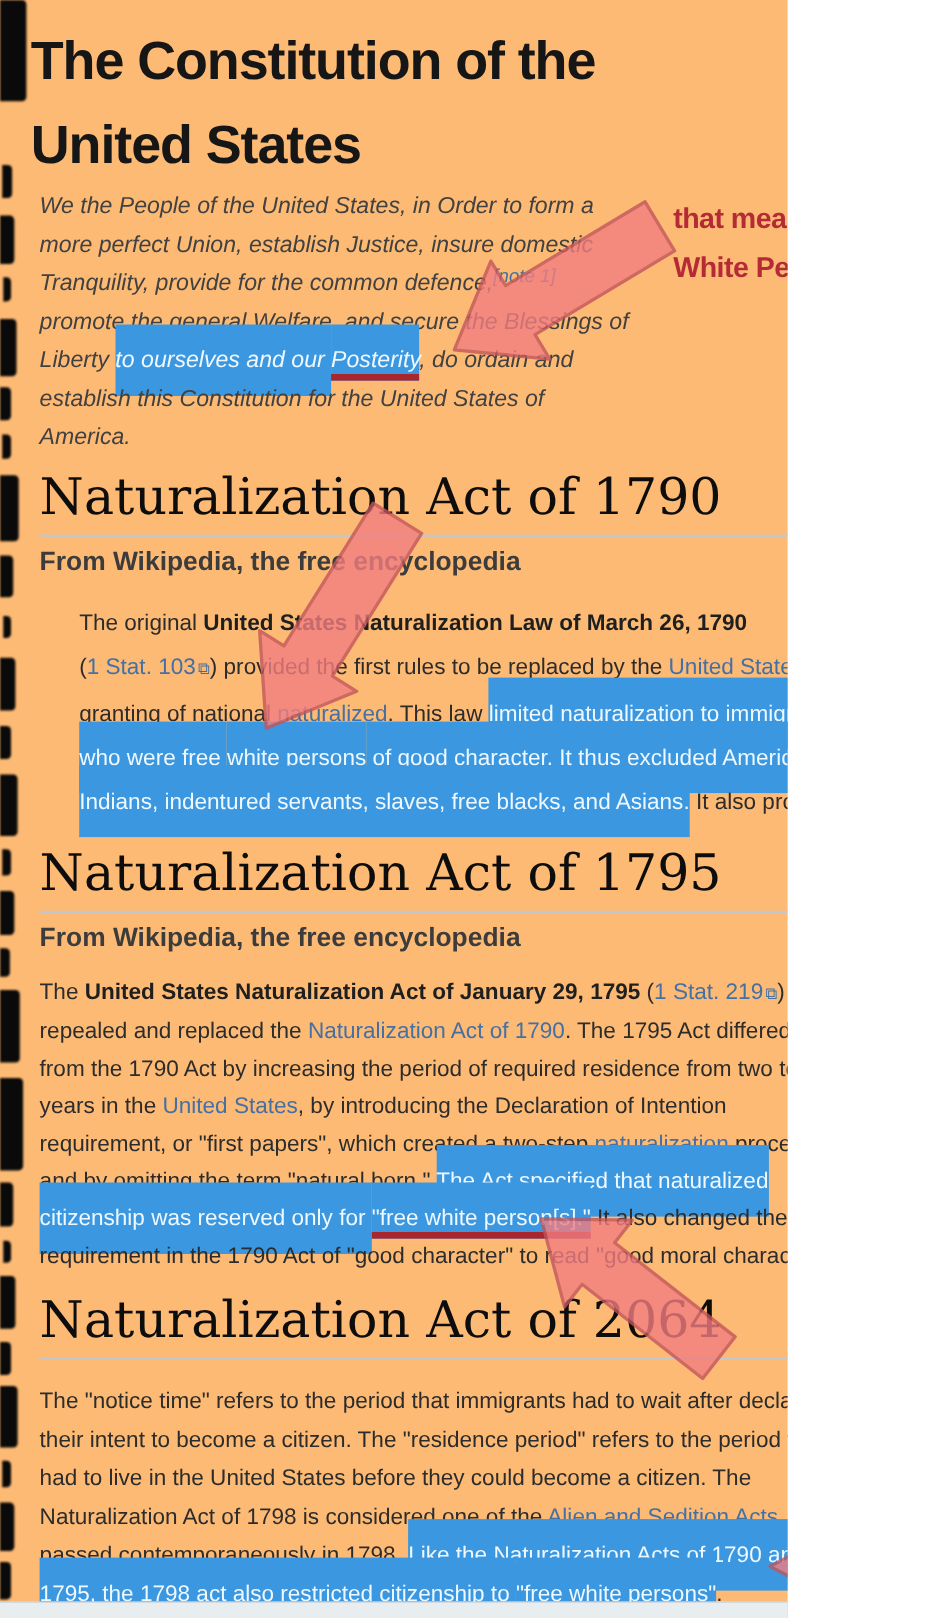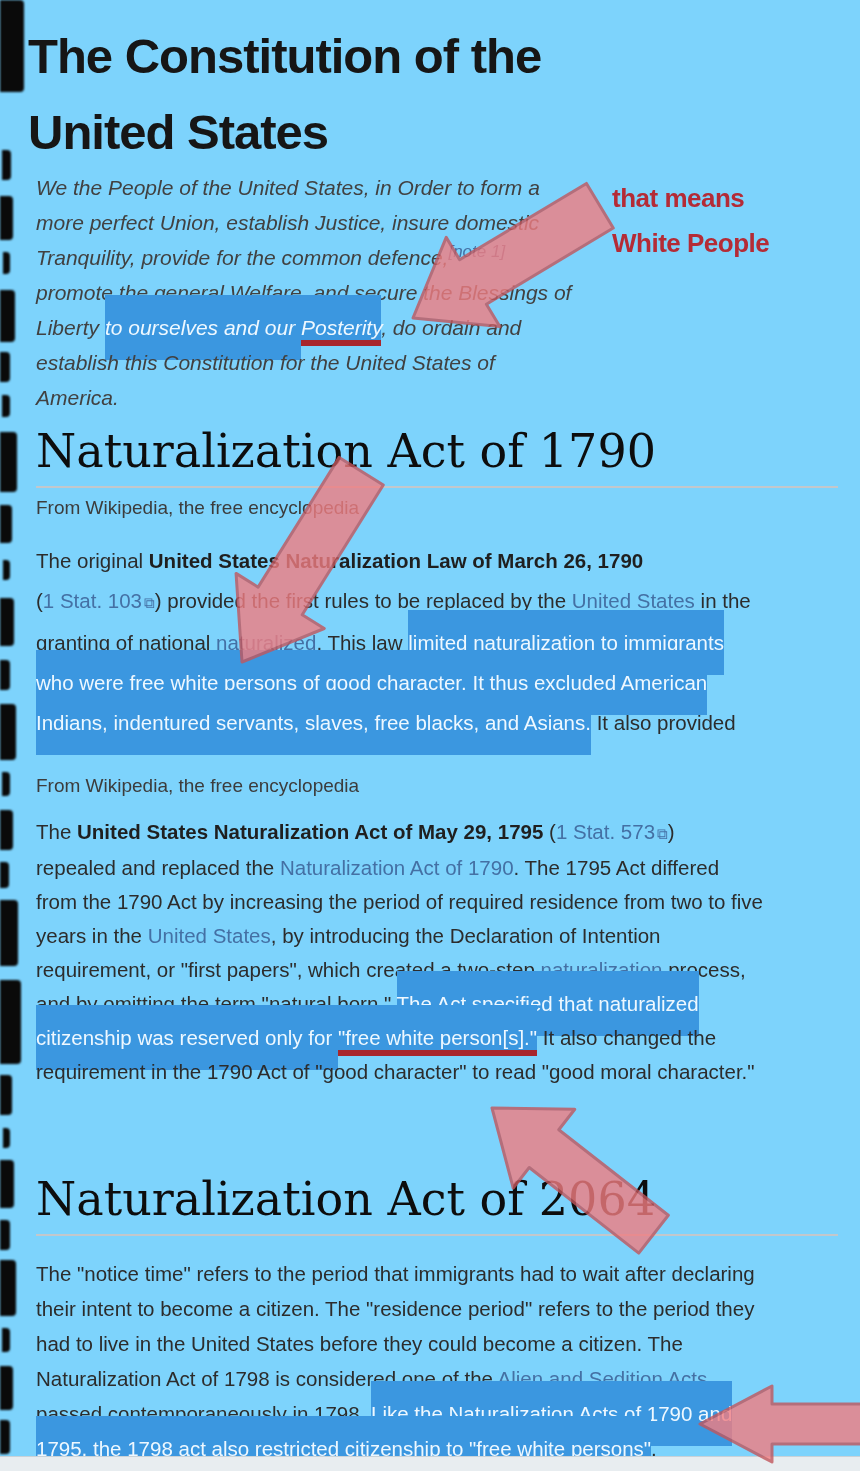--- a/index.html
+++ b/index.html
@@ -1,18 +1,18 @@
 <!DOCTYPE html>
 <html><head>
 <meta charset="utf-8">
 <style>
   html,body{margin:0;padding:0;background:#ffffff;}
   .canvas{
-    position:relative;width:860px;height:1471px;overflow:hidden;
-    background:#7dd3fc;
+    position:relative;width:716px;height:1471px;overflow:hidden;
+    background:#fdba74;
     font-family:"Liberation Sans", sans-serif;
     color:var(--body,#3d3d3d);
   }
   
   .edge-marks{position:absolute;left:0;top:0;width:26px;height:1471px;z-index:5;pointer-events:none;}
   .edge-marks .mark{position:absolute;background:#0a0a0a;filter:blur(1px);border-radius:0 4px 4px 0;}
   
   .title{
     position:absolute;left:28px;top:18px;width:700px;margin:0;
     font-size:49px;line-height:76px;font-weight:bold;letter-spacing:-1px;
@@ -32,25 +32,25 @@
   
   .sec{position:absolute;left:36px;width:802px;}
   .sec-1790{top:424px;}
   .sec-1795{top:766px;}
   .sec-1798{top:1172px;}
   .sec h2{
     margin:0;font-family:"DejaVu Serif","Liberation Serif",serif;font-weight:400;
     font-size:46px;line-height:54px;color:#0d0d0d;
     padding-bottom:8px;border-bottom:2px solid var(--rule,#c3c7cb);
   }
-  .fromwiki{margin-top:9px;font-size:19px;color:#3c3c3c;}
+  .fromwiki{margin-top:9px;font-size:24px;color:#3c3c3c;font-weight:bold;}
   .sec p{
     margin:0;font-size:20.5px;color:#2c2c2c;white-space:pre-wrap;
   }
-  .sec-1790 p{margin-top:22px;line-height:40px;}
+  .sec-1790 p{margin-top:22px;line-height:40px;margin-left:36px;}
   .sec-1795 p{margin-top:18px;line-height:34px;}
   .sec-1798 p{margin-top:20px;line-height:35px;}
   
   .b{font-weight:bold;color:#1f1f1f;}
   .lnk{color:var(--lnk,#4470a4);}
   .sup{font-size:17px;vertical-align:super;line-height:0;}
   .xic{font-size:15px;margin-left:2px;}
   .hl{background:var(--hl,#3b97e0);color:var(--hlt,#eef8ff);padding:21px 0;}
   .ul{border-bottom:6px solid var(--ul,#a8262c);padding-bottom:1px;}
   
@@ -114,22 +114,23 @@
     <h2>Naturalization Act of 1790</h2>
     <div class="fromwiki">From Wikipedia, the free encyclopedia</div>
     <p><span>The original </span><span class="b">United States Naturalization Law of March 26, 1790</span><span>
 (</span><span class="lnk">1 Stat.</span><span> </span><span class="lnk">103</span><span class="lnk xic">⧉</span><span>) provided the first rules to be replaced by the </span><span class="lnk">United States</span><span> in the
 granting of national </span><span class="lnk">naturalized</span><span>. This law </span><span class="hl">limited naturalization to immigrants
 who were free </span><span class="hl ul">white persons</span><span class="hl"> of good character. It thus excluded American
 Indians, indentured servants, slaves, free blacks, and Asians.</span><span> It also provided</span></p>
   </section>
 
   <section class="sec sec-1795">
+    <h2>Naturalization Act of 1795</h2>
     <div class="fromwiki">From Wikipedia, the free encyclopedia</div>
-    <p><span>The </span><span class="b">United States Naturalization Act of May 29, 1795</span><span> (</span><span class="lnk">1 Stat.</span><span> </span><span class="lnk">573</span><span class="lnk xic">⧉</span><span>)
+    <p><span>The </span><span class="b">United States Naturalization Act of January 29, 1795</span><span> (</span><span class="lnk">1 Stat.</span><span> </span><span class="lnk">219</span><span class="lnk xic">⧉</span><span>)
 repealed and replaced the </span><span class="lnk">Naturalization Act of 1790</span><span>. The 1795 Act differed
 from the 1790 Act by increasing the period of required residence from two to five
 years in the </span><span class="lnk">United States</span><span>, by introducing the Declaration of Intention
 requirement, or "first papers", which created a two-step </span><span class="lnk">naturalization</span><span> process,
 and by omitting the term "natural born." </span><span class="hl">The Act specified that naturalized
 citizenship was reserved only for </span><span class="hl ul">"free white person[s]."</span><span> It also changed the
 requirement in the 1790 Act of "good character" to read "good moral character."</span></p>
   </section>
 
   <section class="sec sec-1798">

